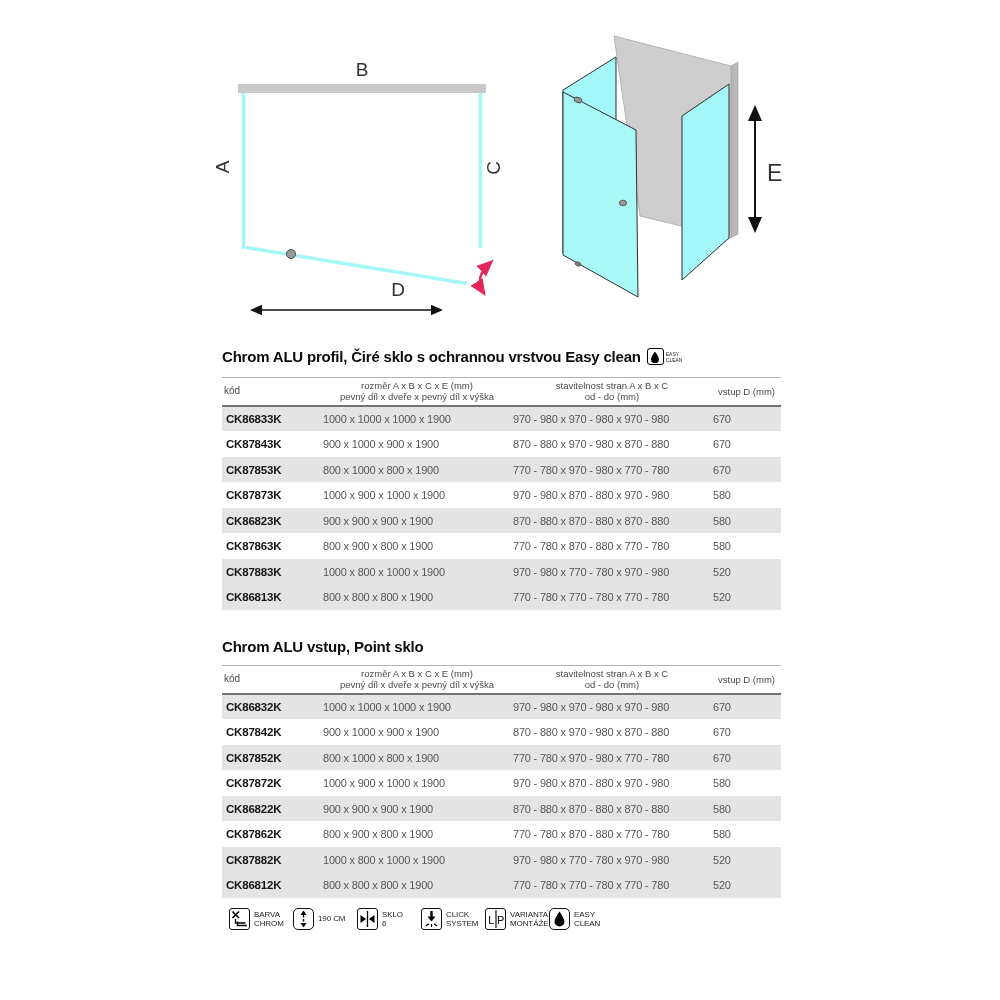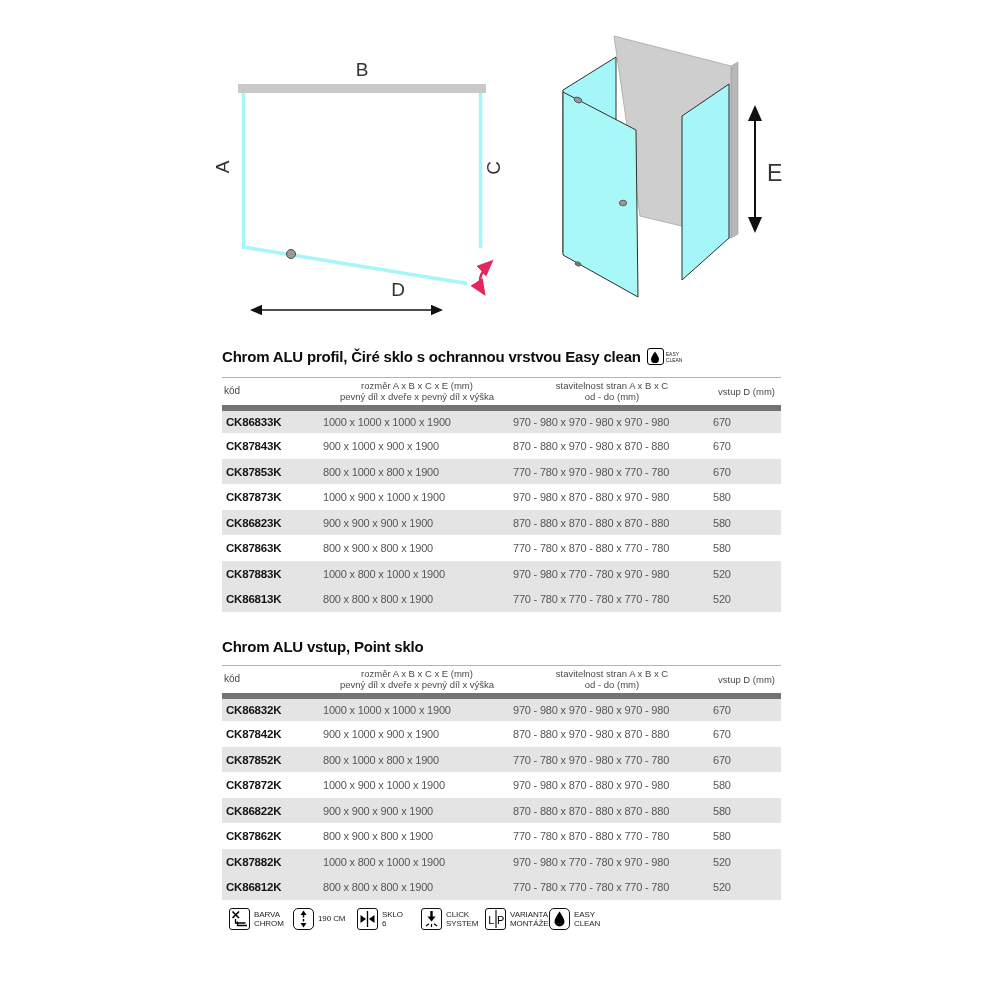--- a/index.html
+++ b/index.html
@@ -15,21 +15,21 @@
   .sec-title{font-size:15px;font-weight:bold;color:#0d0d0d;letter-spacing:-0.2px;white-space:nowrap;}
   #title1{top:348px;} #title2{top:638px;}
   .mini-badge{display:flex;align-items:center;gap:2px;}
   .mini-badge .box{width:15px;height:15px;border:1.3px solid #000;border-radius:3px;display:flex;align-items:center;justify-content:center;background:#fff;}
   .mini-badge .txt{font-size:5px;line-height:1.2;color:#222;letter-spacing:0;}
 
   
   table{border-collapse:collapse;table-layout:fixed;width:559px;position:absolute;left:222px;}
   #table1{top:377px;} #table2{top:665px;}
   thead tr{height:27px;}
-  thead{border-top:1px solid #b3b3b3;border-bottom:6px solid #737373;}
+  thead{border-top:1px solid #b3b3b3;border-bottom:2px solid #737373;}
   th{font-weight:normal;font-size:9.5px;color:#4a4a4a;line-height:1.2;vertical-align:middle;padding:2px 0;}
   th.c-code{text-align:left;padding-left:2px;font-size:10px;}
   th.c-size,th.c-adjust,th.c-entry{text-align:center;}
   tbody tr{height:25.5px;}
   tbody tr.shade{background:#e4e4e4;}
   td{vertical-align:middle;}
   td.c-code{font-weight:bold;font-size:11.5px;color:#141414;text-align:left;padding-left:4px;letter-spacing:-0.2px;}
   td.c-size,td.c-adjust,td.c-entry{font-size:11px;color:#565656;letter-spacing:-0.2px;}
 
   

